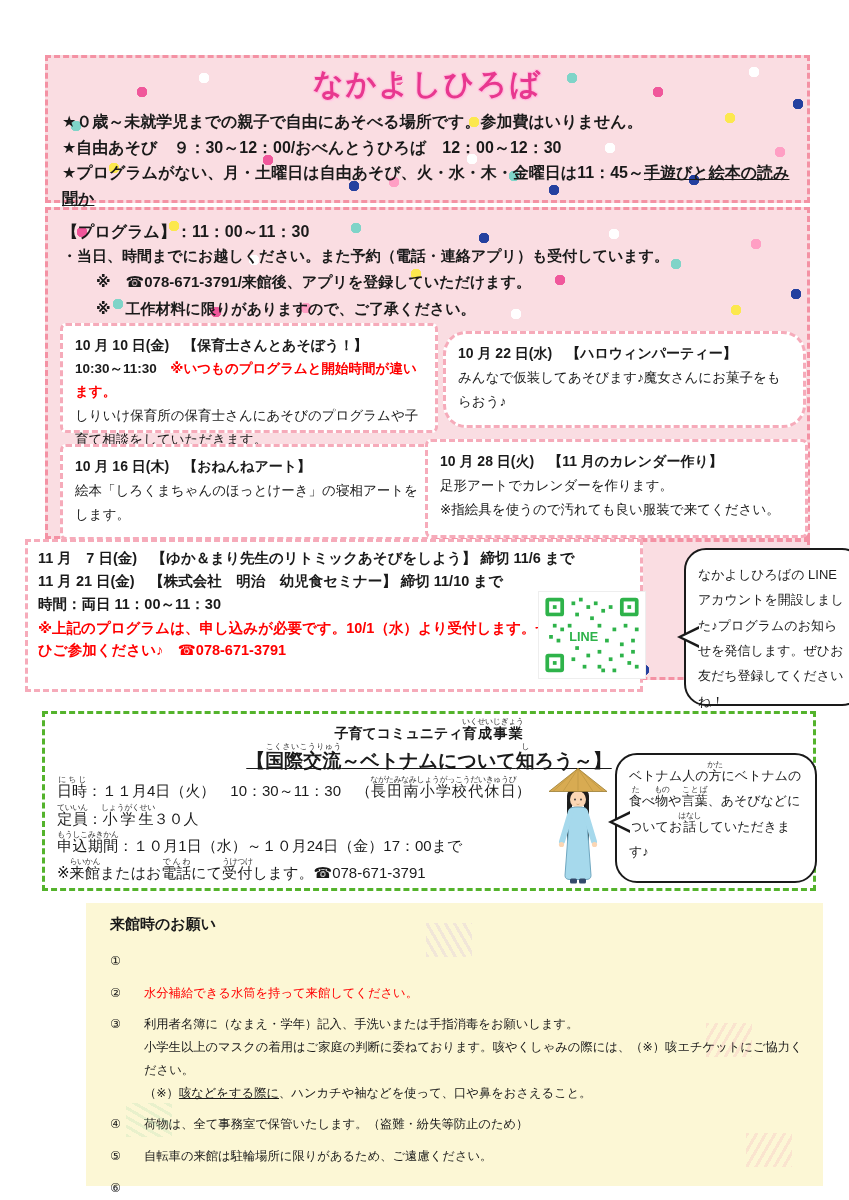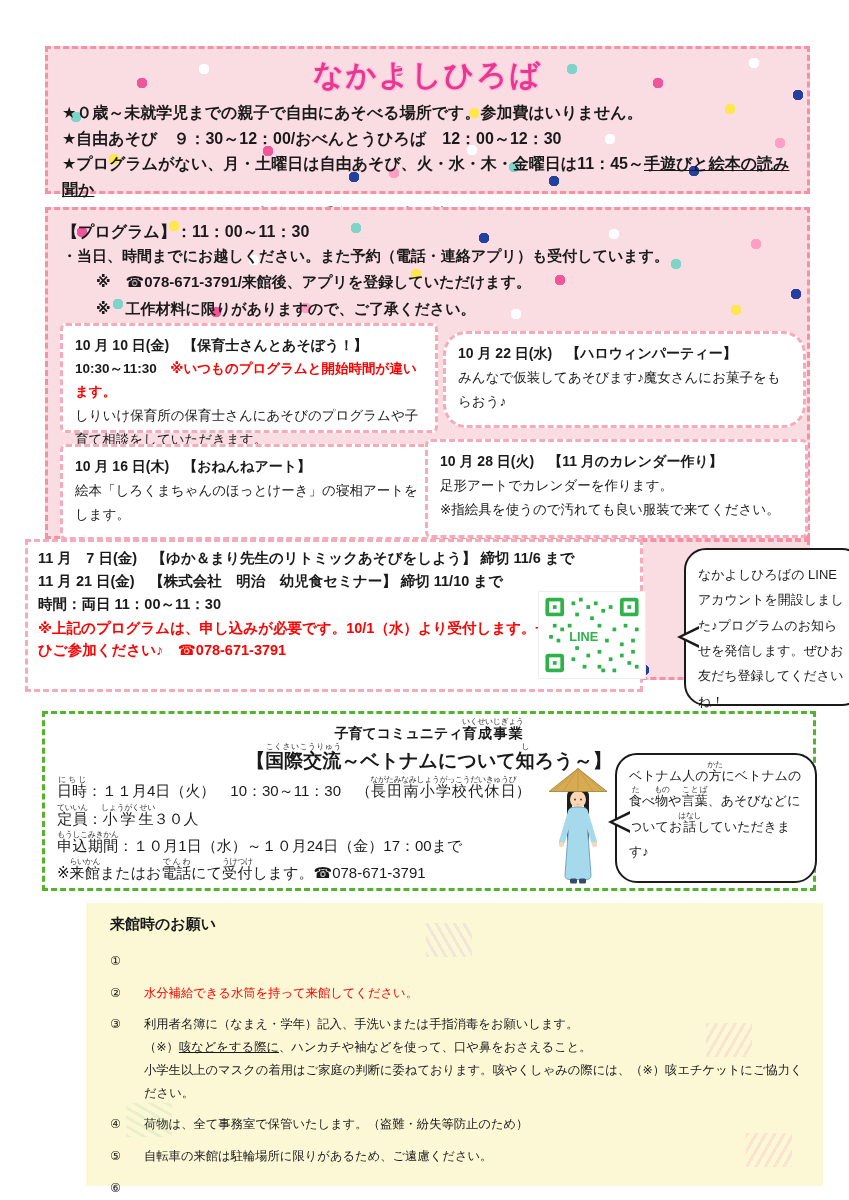--- a/index.html
+++ b/index.html
@@ -2,21 +2,21 @@
 <html><head>
 <meta charset="utf-8">
 <style>
   html,body{margin:0;padding:0;background:#ffffff;}
   body{font-family:"Liberation Sans","DejaVu Sans",sans-serif;}
   #page{position:relative;width:849px;height:1200px;background:#fff;overflow:hidden;color:#1a1a1a;}
 
   
   .panel{position:absolute;background:#fadde2;border:3px dashed #f490a2;border-color:#f492a4;box-sizing:border-box;}
   .dotbg{background-repeat:no-repeat;background-size:12px 12px;}
-  #panelA{left:45px;top:46px;width:765px;height:148px;
+  #panelA{left:45px;top:55px;width:765px;height:148px;
     background-image:
       radial-gradient(circle,#ffffff 60%,transparent 65%),radial-gradient(circle,#ffffff 60%,transparent 65%),
       radial-gradient(circle,#ffffff 60%,transparent 65%),radial-gradient(circle,#ffffff 60%,transparent 65%),
       radial-gradient(circle,#f0579b 60%,transparent 65%),radial-gradient(circle,#f0579b 60%,transparent 65%),
       radial-gradient(circle,#f0579b 60%,transparent 65%),radial-gradient(circle,#f0579b 60%,transparent 65%),
       radial-gradient(circle,#24409f 60%,transparent 65%),radial-gradient(circle,#24409f 60%,transparent 65%),
       radial-gradient(circle,#24409f 60%,transparent 65%),radial-gradient(circle,#7fd4c8 60%,transparent 65%),
       radial-gradient(circle,#7fd4c8 60%,transparent 65%),radial-gradient(circle,#7fd4c8 60%,transparent 65%),
       radial-gradient(circle,#fce84e 60%,transparent 65%),radial-gradient(circle,#fce84e 60%,transparent 65%),
       radial-gradient(circle,#fce84e 60%,transparent 65%),radial-gradient(circle,#ff9fc4 60%,transparent 65%),
@@ -98,21 +98,21 @@
   .bubble::before{content:"";position:absolute;left:-20px;border:11px solid transparent;border-right:22px solid #1a1a1a;}
   .bubble::after{content:"";position:absolute;left:-13px;border:9px solid transparent;border-right:19px solid #ffffff;}
   #linebubble{left:684px;top:548px;width:180px;height:158px;padding:12px 12px;font-size:13px;line-height:1.95;}
   #linebubble::before{top:76px;}
   #linebubble::after{top:78px;}
 
   
   #intlbox{position:absolute;left:42px;top:711px;width:774px;height:180px;background:#fff;border:3px dashed #54b32c;
     box-sizing:border-box;}
   .intl-subtitle{text-align:center;font-size:14px;font-weight:bold;margin-top:3px;line-height:1.1;}
-  .intl-title{text-align:center;font-size:19px;font-weight:bold;margin:1px 0 3px;line-height:1.1;}
+  .intl-title{text-align:center;font-size:19px;font-weight:bold;margin:1px 0 3px;line-height:1.1;text-decoration:underline;}
   .intl-line{margin:1px 0 1px 12px;font-size:15px;line-height:1.35;}
   ruby rt{font-size:8px;color:#333;font-weight:normal;letter-spacing:-0.5px;}
   .intl-subtitle ruby rt,.intl-title ruby rt{font-size:8px;}
   #vnbubble{left:570px;top:39px;width:202px;height:130px;padding:8px 12px;font-size:13px;line-height:1.95;}
   #vnbubble::before{top:56px;}
   #vnbubble::after{top:58px;}
   #lady{position:absolute;left:496px;top:46px;width:74px;height:128px;}
 
   
   #visitbox{position:absolute;left:86px;top:903px;width:737px;height:283px;background:#fcf7d5;box-sizing:border-box;
@@ -284,22 +284,22 @@
     <div class="visit-item">
       <div class="visit-num">②</div>
       <div class="visit-text">
           <div><span class="red">水分補給できる水筒を持って来館してください。</span></div>
         </div>
     </div>
     <div class="visit-item">
       <div class="visit-num">③</div>
       <div class="visit-text">
           <div><span>利用者名簿に（なまえ・学年）記入、手洗いまたは手指消毒をお願いします。</span></div>
+          <div><span>小学生以上のマスクの着用はご家庭の判断に委ねております。咳やくしゃみの際には、（※）咳エチケットにご協力ください。</span></div>
           <div><span>（※）</span><span class="u">咳などをする際に</span><span>、ハンカチや袖などを使って、口や鼻をおさえること。</span></div>
-          <div><span>小学生以上のマスクの着用はご家庭の判断に委ねております。咳やくしゃみの際には、（※）咳エチケットにご協力ください。</span></div>
         </div>
     </div>
     <div class="visit-item">
       <div class="visit-num">④</div>
       <div class="visit-text">
           <div><span>荷物は、全て事務室で保管いたします。（盗難・紛失等防止のため）</span></div>
         </div>
     </div>
     <div class="visit-item">
       <div class="visit-num">⑤</div>

